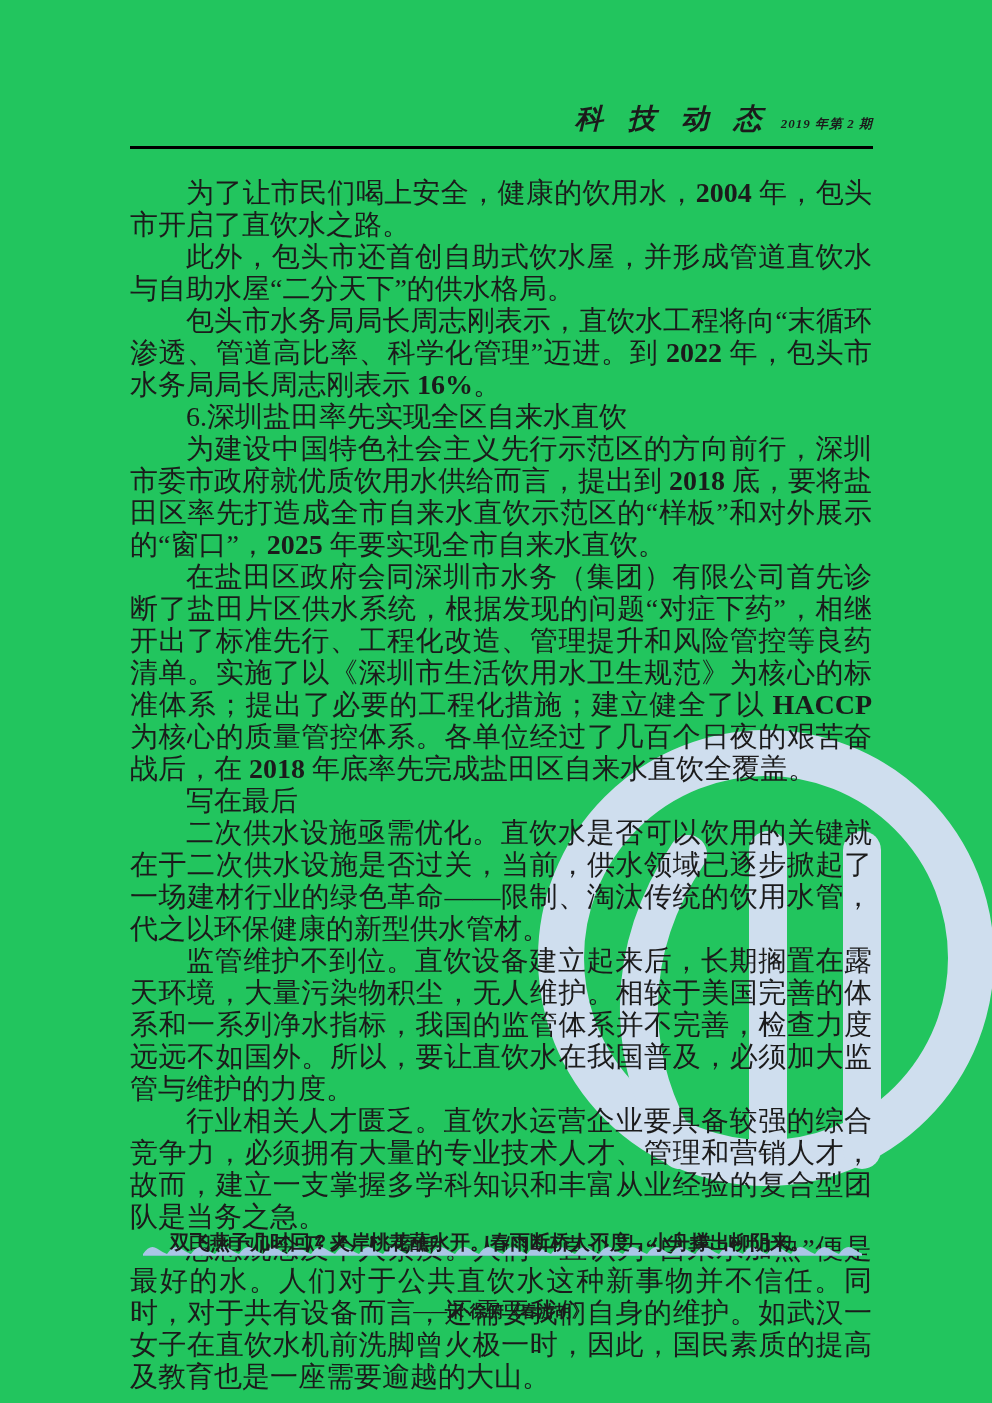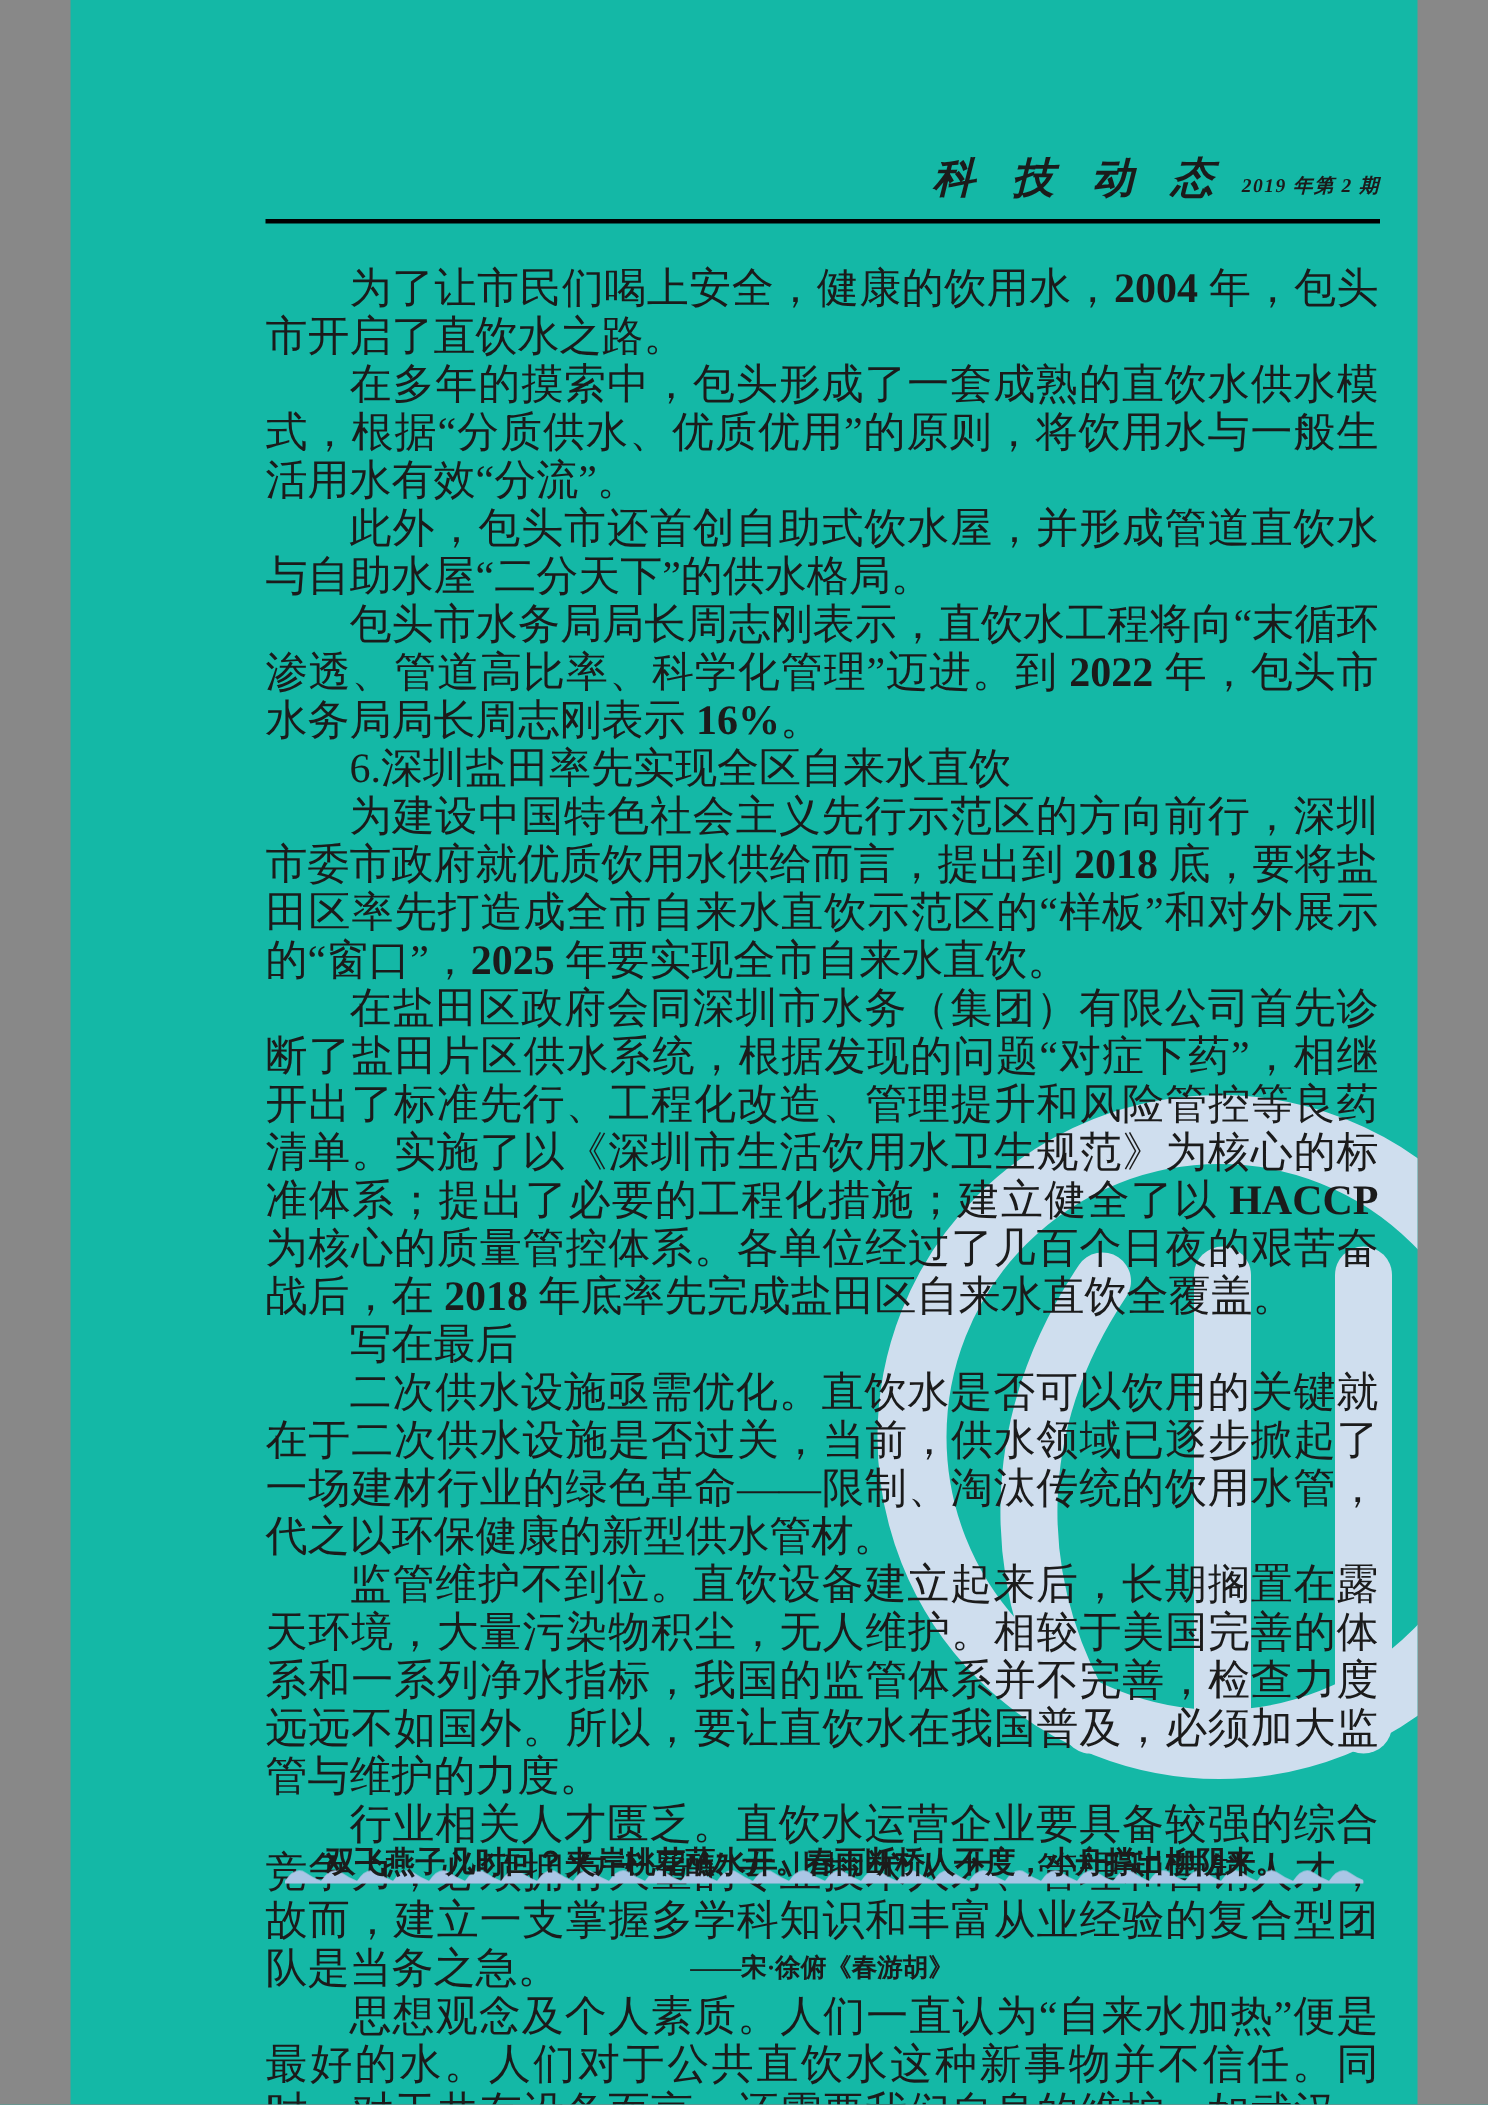--- a/index.html
+++ b/index.html
@@ -1,20 +1,20 @@
 <!DOCTYPE html>
 <html lang="zh"><head>
 <meta charset="utf-8">
 <style>
   html,body { margin:0; padding:0; background:#888; }
   .page {
     position:relative;
-    width:898px; height:1403px;
+    width:992px; height:1403px;
     margin:0 auto;
-    background:#14b8a6;
+    background:#22c55e;
     overflow:hidden;
     font-family:"Liberation Serif", serif;
     color:#1b1b1b;
   }
   
   .watermark {
     position:absolute; top:0; left:0; z-index:0;
     pointer-events:none;
   }
   
@@ -74,21 +74,20 @@
   </svg>
 
   <div class="header">
     <span class="journal-title">科 技 动 态</span>
     <span class="journal-issue">2019 年第 2 期</span>
   </div>
   <div class="header-rule"></div>
 
   <div class="article" id="article-body">
       <p><span>为了让市民们喝上安全，健康的饮用水，</span><b>2004</b><span> 年，包头市开启了直饮水之路。</span></p>
-      <p><span>在多年的摸索中，包头形成了一套成熟的直饮水供水模式，根据“分质供水、优质优用”的原则，将饮用水与一般生活用水有效“分流”。</span></p>
       <p><span>此外，包头市还首创自助式饮水屋，并形成管道直饮水与自助水屋“二分天下”的供水格局。</span></p>
       <p><span>包头市水务局局长周志刚表示，直饮水工程将向“末循环渗透、管道高比率、科学化管理”迈进。到 </span><b>2022</b><span> 年，包头市水务局局长周志刚表示 </span><b>16%</b><span>。</span></p>
       <p><span>6.深圳盐田率先实现全区自来水直饮</span></p>
       <p><span>为建设中国特色社会主义先行示范区的方向前行，深圳市委市政府就优质饮用水供给而言，提出到 </span><b>2018</b><span> 底，要将盐田区率先打造成全市自来水直饮示范区的“样板”和对外展示的“窗口”，</span><b>2025</b><span> 年要实现全市自来水直饮。</span></p>
       <p><span>在盐田区政府会同深圳市水务（集团）有限公司首先诊断了盐田片区供水系统，根据发现的问题“对症下药”，相继开出了标准先行、工程化改造、管理提升和风险管控等良药清单。实施了以《深圳市生活饮用水卫生规范》为核心的标准体系；提出了必要的工程化措施；建立健全了以 </span><b>HACCP</b><span> 为核心的质量管控体系。各单位经过了几百个日夜的艰苦奋战后，在 </span><b>2018</b><span> 年底率先完成盐田区自来水直饮全覆盖。</span></p>
       <p><span>写在最后</span></p>
       <p><span>二次供水设施亟需优化。直饮水是否可以饮用的关键就在于二次供水设施是否过关，当前，供水领域已逐步掀起了一场建材行业的绿色革命——限制、淘汰传统的饮用水管，代之以环保健康的新型供水管材。</span></p>
       <p><span>监管维护不到位。直饮设备建立起来后，长期搁置在露天环境，大量污染物积尘，无人维护。相较于美国完善的体系和一系列净水指标，我国的监管体系并不完善，检查力度远远不如国外。所以，要让直饮水在我国普及，必须加大监管与维护的力度。</span></p>
       <p><span>行业相关人才匮乏。直饮水运营企业要具备较强的综合竞争力，必须拥有大量的专业技术人才、管理和营销人才，故而，建立一支掌握多学科知识和丰富从业经验的复合型团队是当务之急。</span></p>
       <p><span>思想观念及个人素质。人们一直认为“自来水加热”便是最好的水。人们对于公共直饮水这种新事物并不信任。同时，对于共有设备而言，还需要我们自身的维护。如武汉一女子在直饮水机前洗脚曾火极一时，因此，国民素质的提高及教育也是一座需要逾越的大山。</span></p>

